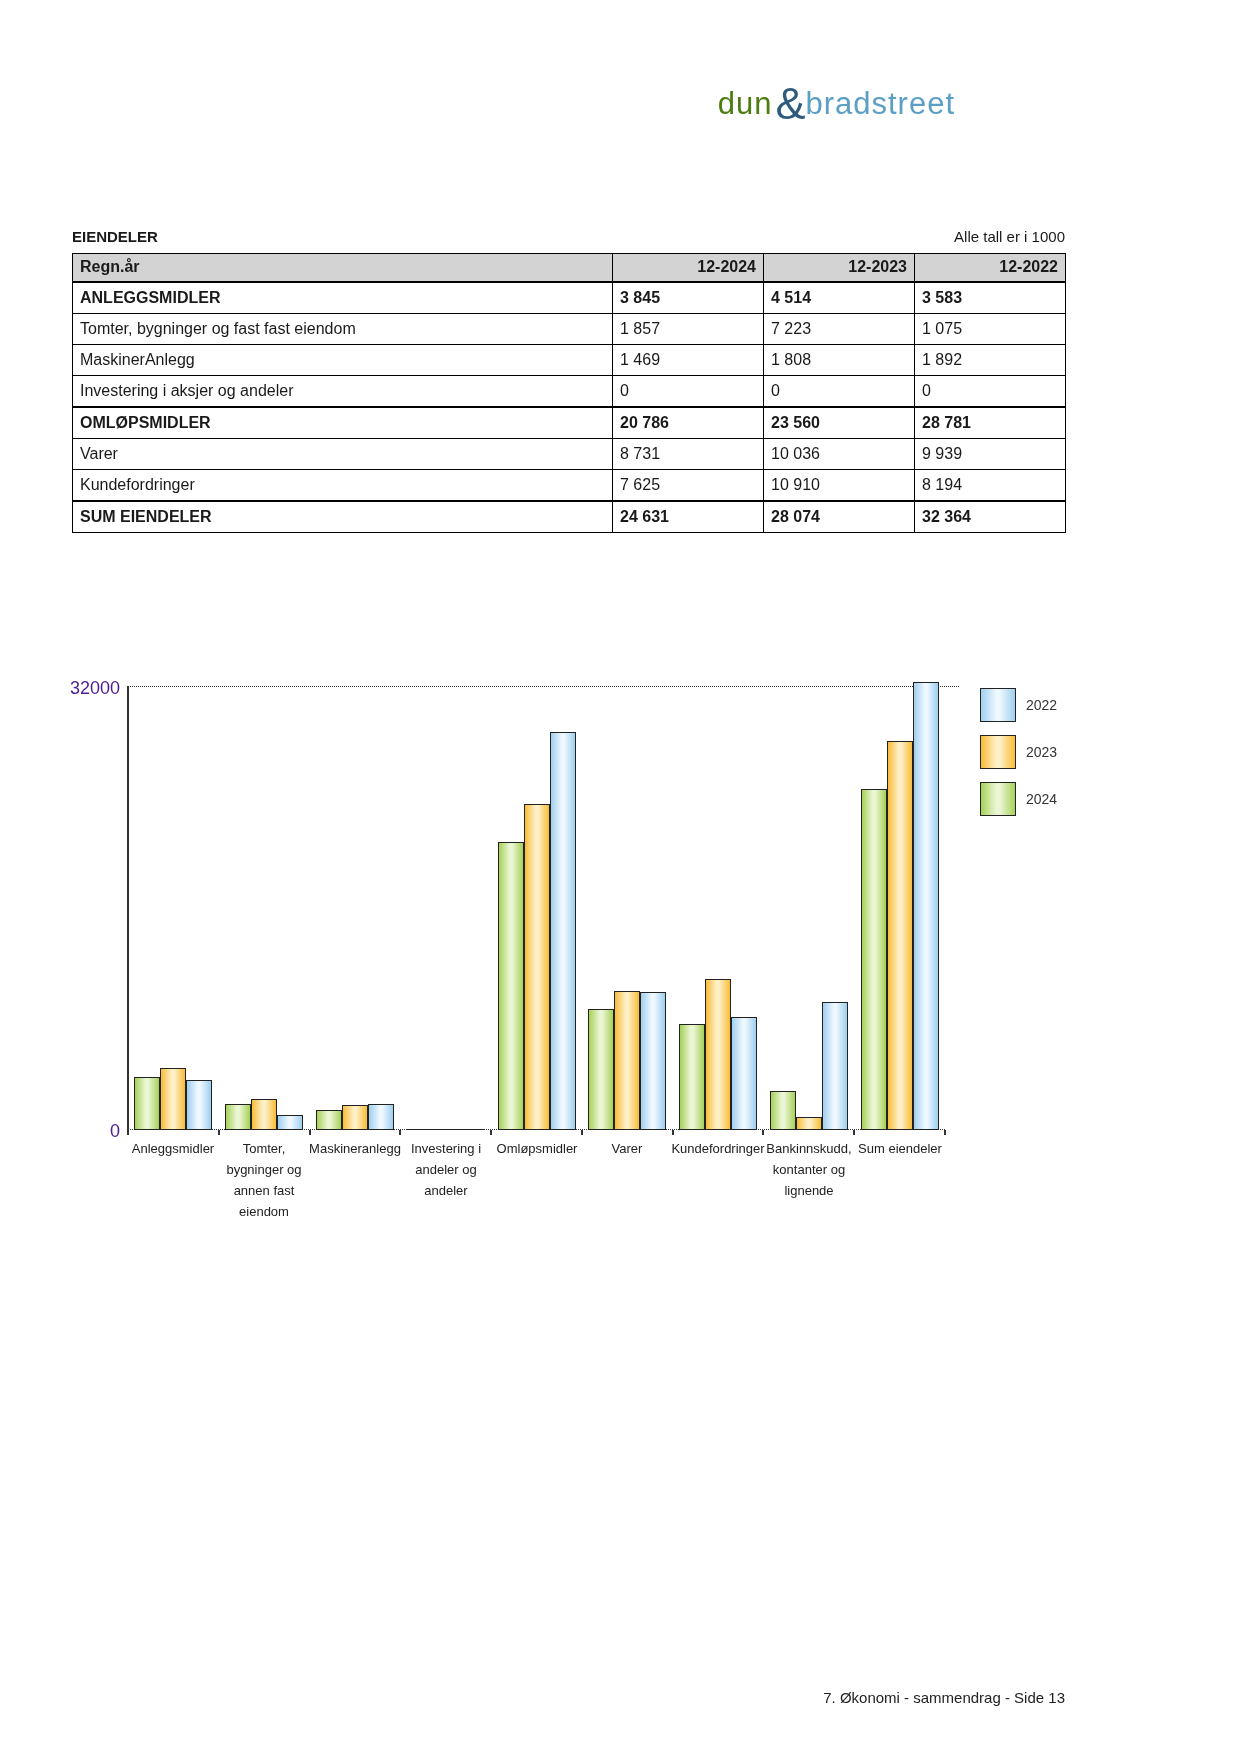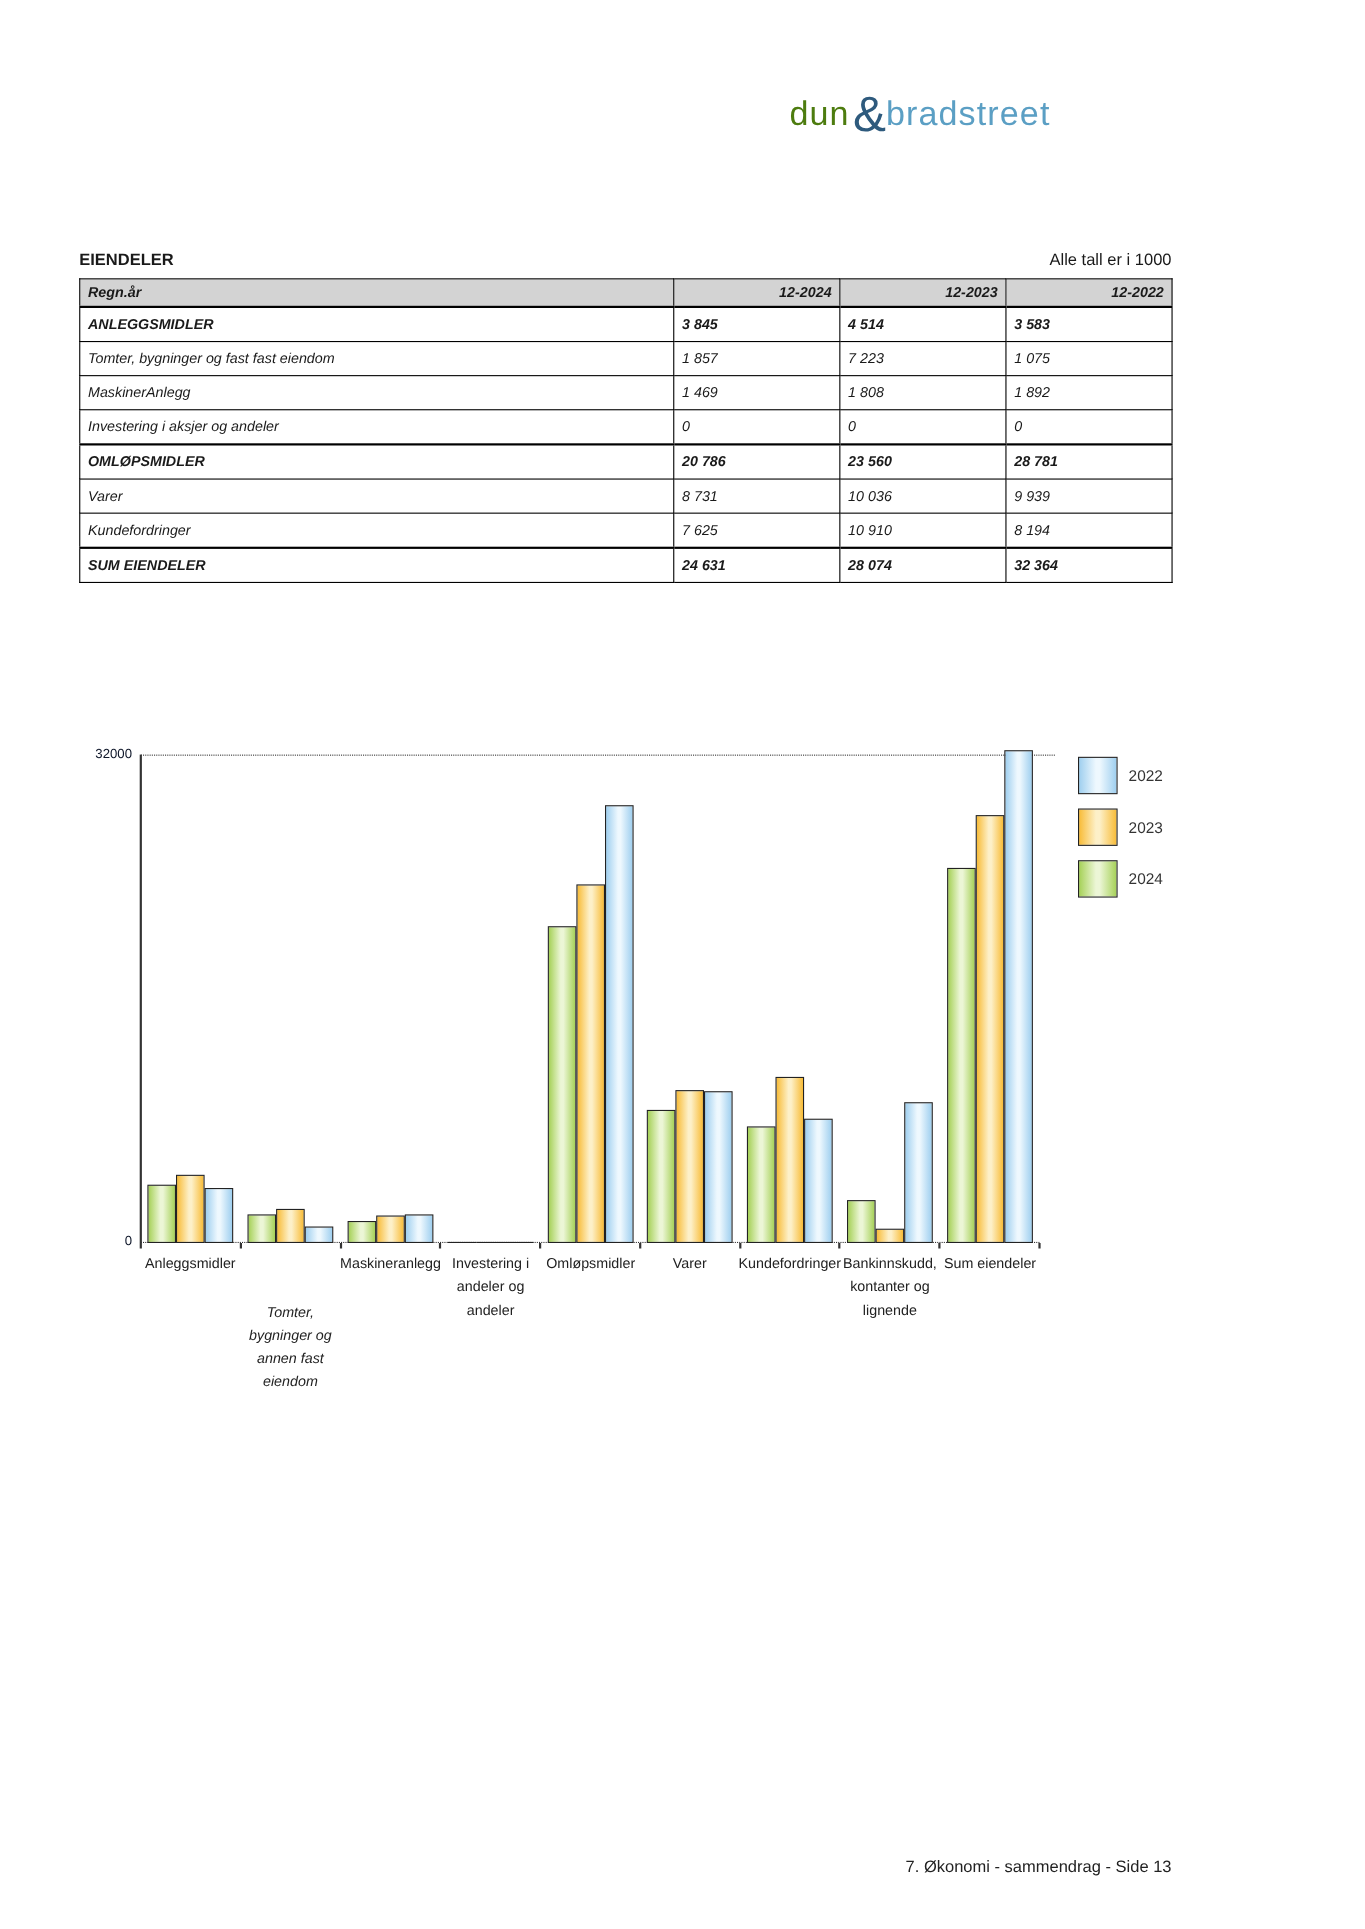--- a/index.html
+++ b/index.html
@@ -40,40 +40,40 @@
   }
   table.assets {
     position: absolute; left: 72px; top: 253px;
     width: 993px;
     border-collapse: collapse;
     table-layout: fixed;
     border: 1.5px solid #000;
   }
   table.assets th, table.assets td {
     border: 1px solid #000;
-    font-size: 13px;
+    font-size: 16px;
     padding: 4px 7px 5px 7px;
-    overflow: hidden; white-space: nowrap; font-style: italic;
+    overflow: hidden; white-space: nowrap;
   }
   table.assets thead th {
     background: #d3d3d3;
     font-weight: bold;
     border-bottom-width: 2px;
     text-align: right;
   }
   table.assets thead th:first-child { text-align: left; }
   table.assets td { text-align: left; }
   table.assets td:first-child { text-align: left; }
   table.assets tr.bold-row td { font-weight: bold; border-top-width: 2px; }
   table.assets tr td { height: 21px; }
 
   
   .chart { position: absolute; left: 0; top: 0; width: 1241px; height: 1754px; pointer-events: none; }
   .chart .abs { position: absolute; }
-  .ytick { font-size: 12px; color: #0f172a; text-align: right; }
+  .ytick { font-size: 18px; color: #4c1d95; text-align: right; }
   .dotline { border-top: 1.5px dotted #333; }
   .vaxis { background: #333; }
   .tick { background: #333; }
   .bar { border: 1px solid #222; box-sizing: border-box; }
   .zero-bar { border-top: 1.5px solid #222; }
   .cat-label { font-size: 13px; line-height: 21px; text-align: center; color: #222; }
   .legend-swatch { border: 1px solid #222; box-sizing: border-box; }
   .legend-label { font-size: 14px; color: #333; line-height: 34px; }
 
   
@@ -200,21 +200,21 @@
       <div class="abs bar" style="background: linear-gradient(90deg, rgb(159, 207, 239) 0%, rgb(238, 248, 254) 45%, rgb(238, 248, 254) 55%, rgb(159, 207, 239) 100%); left: 731px; top: 1017px; width: 26px; height: 113px;"></div>
       <div class="abs bar" style="background: linear-gradient(90deg, rgb(166, 209, 88) 0%, rgb(236, 246, 214) 45%, rgb(236, 246, 214) 55%, rgb(166, 209, 88) 100%); left: 770px; top: 1091px; width: 26px; height: 39px;"></div>
       <div class="abs bar" style="background: linear-gradient(90deg, rgb(248, 188, 56) 0%, rgb(253, 240, 200) 45%, rgb(253, 240, 200) 55%, rgb(248, 188, 56) 100%); left: 796px; top: 1117px; width: 26px; height: 13px;"></div>
       <div class="abs bar" style="background: linear-gradient(90deg, rgb(159, 207, 239) 0%, rgb(238, 248, 254) 45%, rgb(238, 248, 254) 55%, rgb(159, 207, 239) 100%); left: 822px; top: 1002px; width: 26px; height: 128px;"></div>
       <div class="abs bar" style="background: linear-gradient(90deg, rgb(166, 209, 88) 0%, rgb(236, 246, 214) 45%, rgb(236, 246, 214) 55%, rgb(166, 209, 88) 100%); left: 861px; top: 789px; width: 26px; height: 341px;"></div>
       <div class="abs bar" style="background: linear-gradient(90deg, rgb(248, 188, 56) 0%, rgb(253, 240, 200) 45%, rgb(253, 240, 200) 55%, rgb(248, 188, 56) 100%); left: 887px; top: 741px; width: 26px; height: 389px;"></div>
       <div class="abs bar" style="background: linear-gradient(90deg, rgb(159, 207, 239) 0%, rgb(238, 248, 254) 45%, rgb(238, 248, 254) 55%, rgb(159, 207, 239) 100%); left: 913px; top: 682px; width: 26px; height: 448px;"></div>
       <div class="abs cat-label" style="left: 111px; top: 1138px; width: 124px;">
         <div>Anleggsmidler</div>
       </div>
-      <div class="abs cat-label" style="left: 202px; top: 1182px; width: 124px; font-style: italic;">
+      <div class="abs cat-label" style="left: 202px; top: 1138px; width: 124px;">
         <div>Tomter,</div>
         <div>bygninger og</div>
         <div>annen fast</div>
         <div>eiendom</div>
       </div>
       <div class="abs cat-label" style="left: 293px; top: 1138px; width: 124px;">
         <div>Maskineranlegg</div>
       </div>
       <div class="abs cat-label" style="left: 384px; top: 1138px; width: 124px;">
         <div>Investering i</div>

